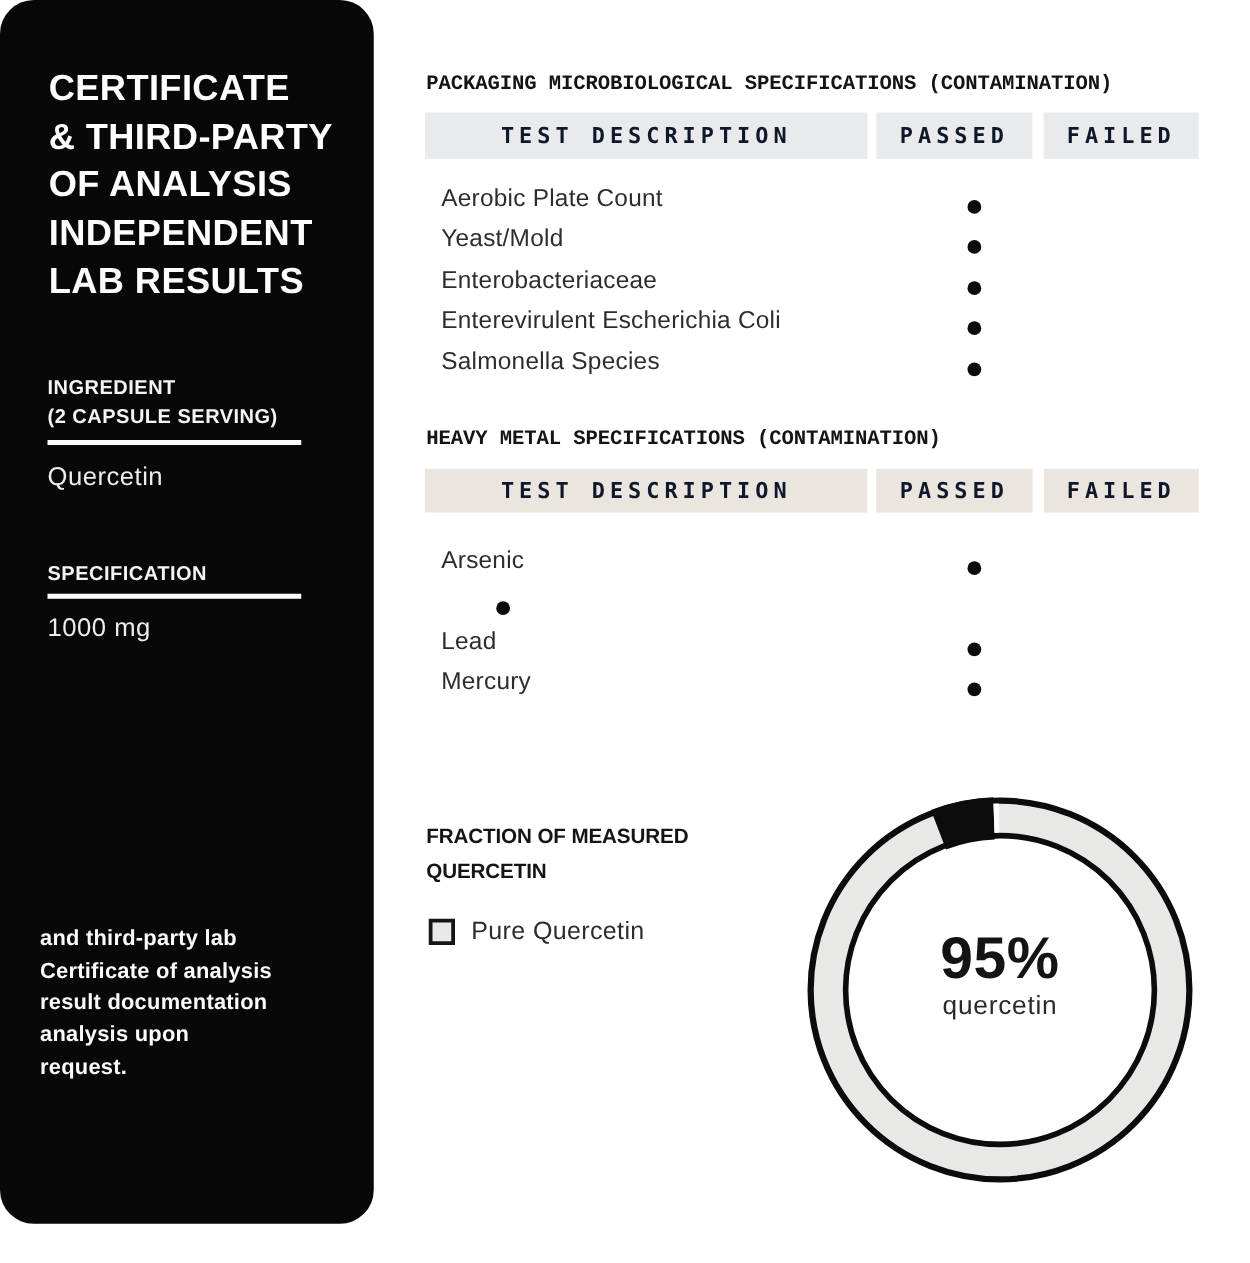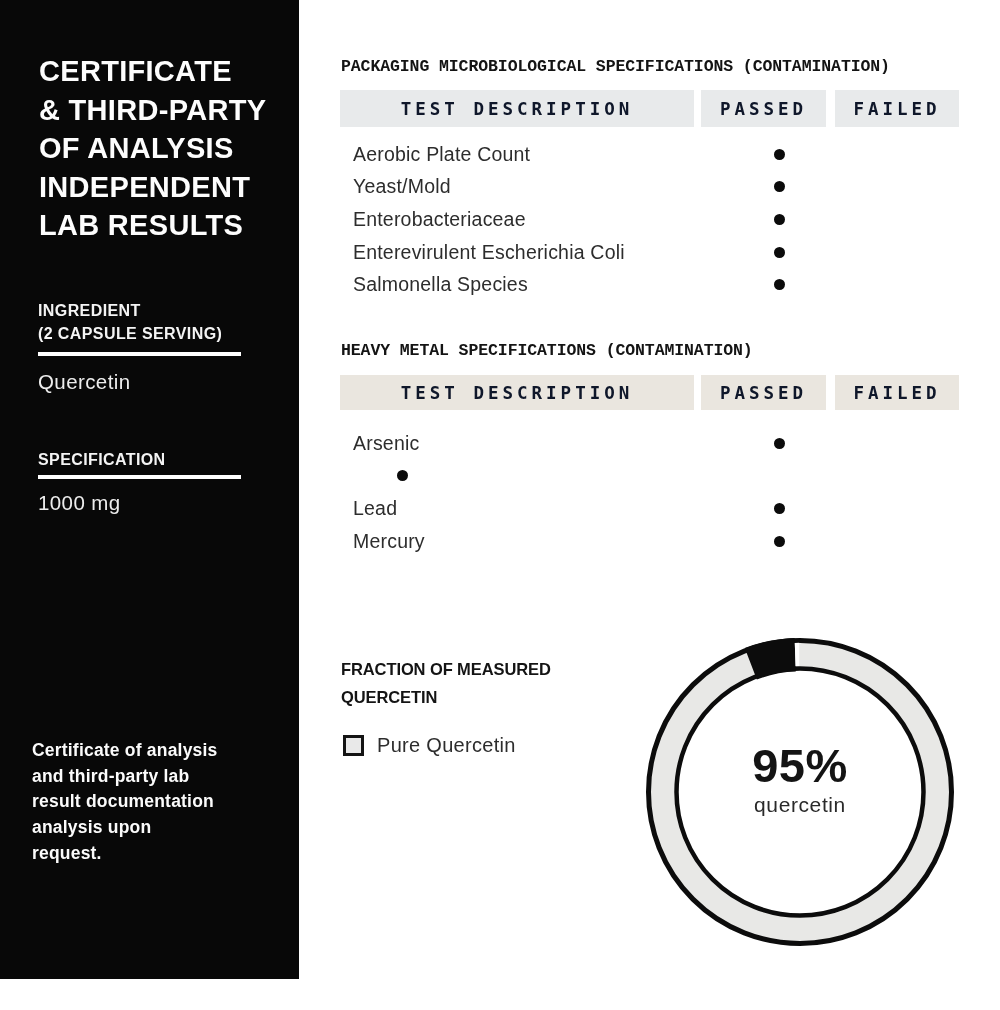--- a/index.html
+++ b/index.html
@@ -3,21 +3,21 @@
 <meta charset="utf-8">
 <style>
   * { margin:0; padding:0; box-sizing:border-box; }
   html,body { background:#fff; }
   .page {
     position:relative; width:1000px; height:1010px; background:#ffffff;
     font-family:"Liberation Sans", sans-serif; overflow:hidden;
   }
   
   .sidebar {
-    position:absolute; left:0; top:0; width:299px; height:979px; background:#080808; color:#fff;
+    position:absolute; left:0; top:0; width:299px; height:979px; background:#080808; color:#fff;border-radius:27px;
   }
   .side-title { position:absolute; left:39px; top:52px; font-size:29px; font-weight:bold;
                 letter-spacing:0.3px; line-height:38.5px; color:#fdfdfd; }
   .side-label { position:absolute; left:38px; font-size:16px; font-weight:bold;
                 letter-spacing:0.4px; line-height:22.5px; color:#f4f4f4; }
   .side-rule  { position:absolute; left:38px; width:203px; height:4px; background:#ffffff; }
   .side-value { position:absolute; left:38px; font-size:20.5px; font-weight:normal; color:#ededed;
                 letter-spacing:0.4px; }
   .footer-note { position:absolute; left:32px; top:738px; width:215px; font-size:17.5px;
                  font-weight:bold; line-height:25.7px; color:#fbfbfb; letter-spacing:0.2px; }
@@ -25,21 +25,21 @@
   .section-title { position:absolute; left:341px; font-size:16.5px; font-weight:800;
                    letter-spacing:-0.1px; color:#141414; line-height:20px;font-family:Liberation Mono, monospace; }
   .tbl-header { position:absolute; left:340px; display:flex; }
   .hcell { display:flex; align-items:center; justify-content:center;
            font-family:"DejaVu Sans Mono","Liberation Mono",monospace; font-weight:bold;
            font-size:17.5px; letter-spacing:4px; color:#0f172a; }
   .hcell.c1 { width:354px; margin-right:7px; }
   .hcell.c2 { width:125px; margin-right:9px; }
   .hcell.c3 { width:124px; }
   .tbl-rows { position:absolute; left:340px; }
-  .trow { display:flex; align-items:center; height:32.6px;gap:16px; }
+  .trow { display:flex; align-items:flex-end; height:32.6px;gap:16px; }
   .tcell-test { width:361px; padding-left:13px; font-size:19.5px; color:#2d2d2d;
                 letter-spacing:0.2px; white-space:nowrap; }
   .tcell-mark { width:125px; margin-right:9px; display:flex; align-items:center; justify-content:center; }
   .tcell-mark.failed { width:124px; margin-right:0; }
   .dot { width:11px; height:11px; border-radius:50%; background:#0b0b0b; }
   
   .chart-title { position:absolute; left:341px; top:655px; font-size:16.5px; font-weight:800;
                  color:#141414; line-height:28px; letter-spacing:-0.1px; }
   .legend { position:absolute; left:343px; top:734px; display:flex; align-items:center; }
   .legend-swatch { width:21px; height:21px; border:3px solid #141414; background:#e9e9e9; }
@@ -68,22 +68,22 @@
       <div>(2 CAPSULE SERVING)</div>
     </div>
     <div class="side-rule" style="top:352px;"></div>
     <div class="side-value" style="top:370px;">Quercetin</div>
 
     <div class="side-label" style="top:449px;">SPECIFICATION</div>
     <div class="side-rule" style="top:475px;"></div>
     <div class="side-value" style="top:491px;">1000 mg</div>
 
     <div class="footer-note">
+      <div>and third-party lab</div>
       <div>Certificate of analysis</div>
-      <div>and third-party lab</div>
       <div>result documentation</div>
       <div>analysis upon</div>
       <div>request.</div>
     </div>
   </aside>
 
   <div class="section-title" style="top:57px;">PACKAGING MICROBIOLOGICAL SPECIFICATIONS (CONTAMINATION)</div>
   <div class="tbl-header" style="top:90px; height:37px;">
     <div class="hcell c1" id="h-0-0" style="background: rgb(232, 234, 235);">TEST DESCRIPTION</div>
     <div class="hcell c2" id="h-0-1" style="background: rgb(232, 234, 235);">PASSED</div>

